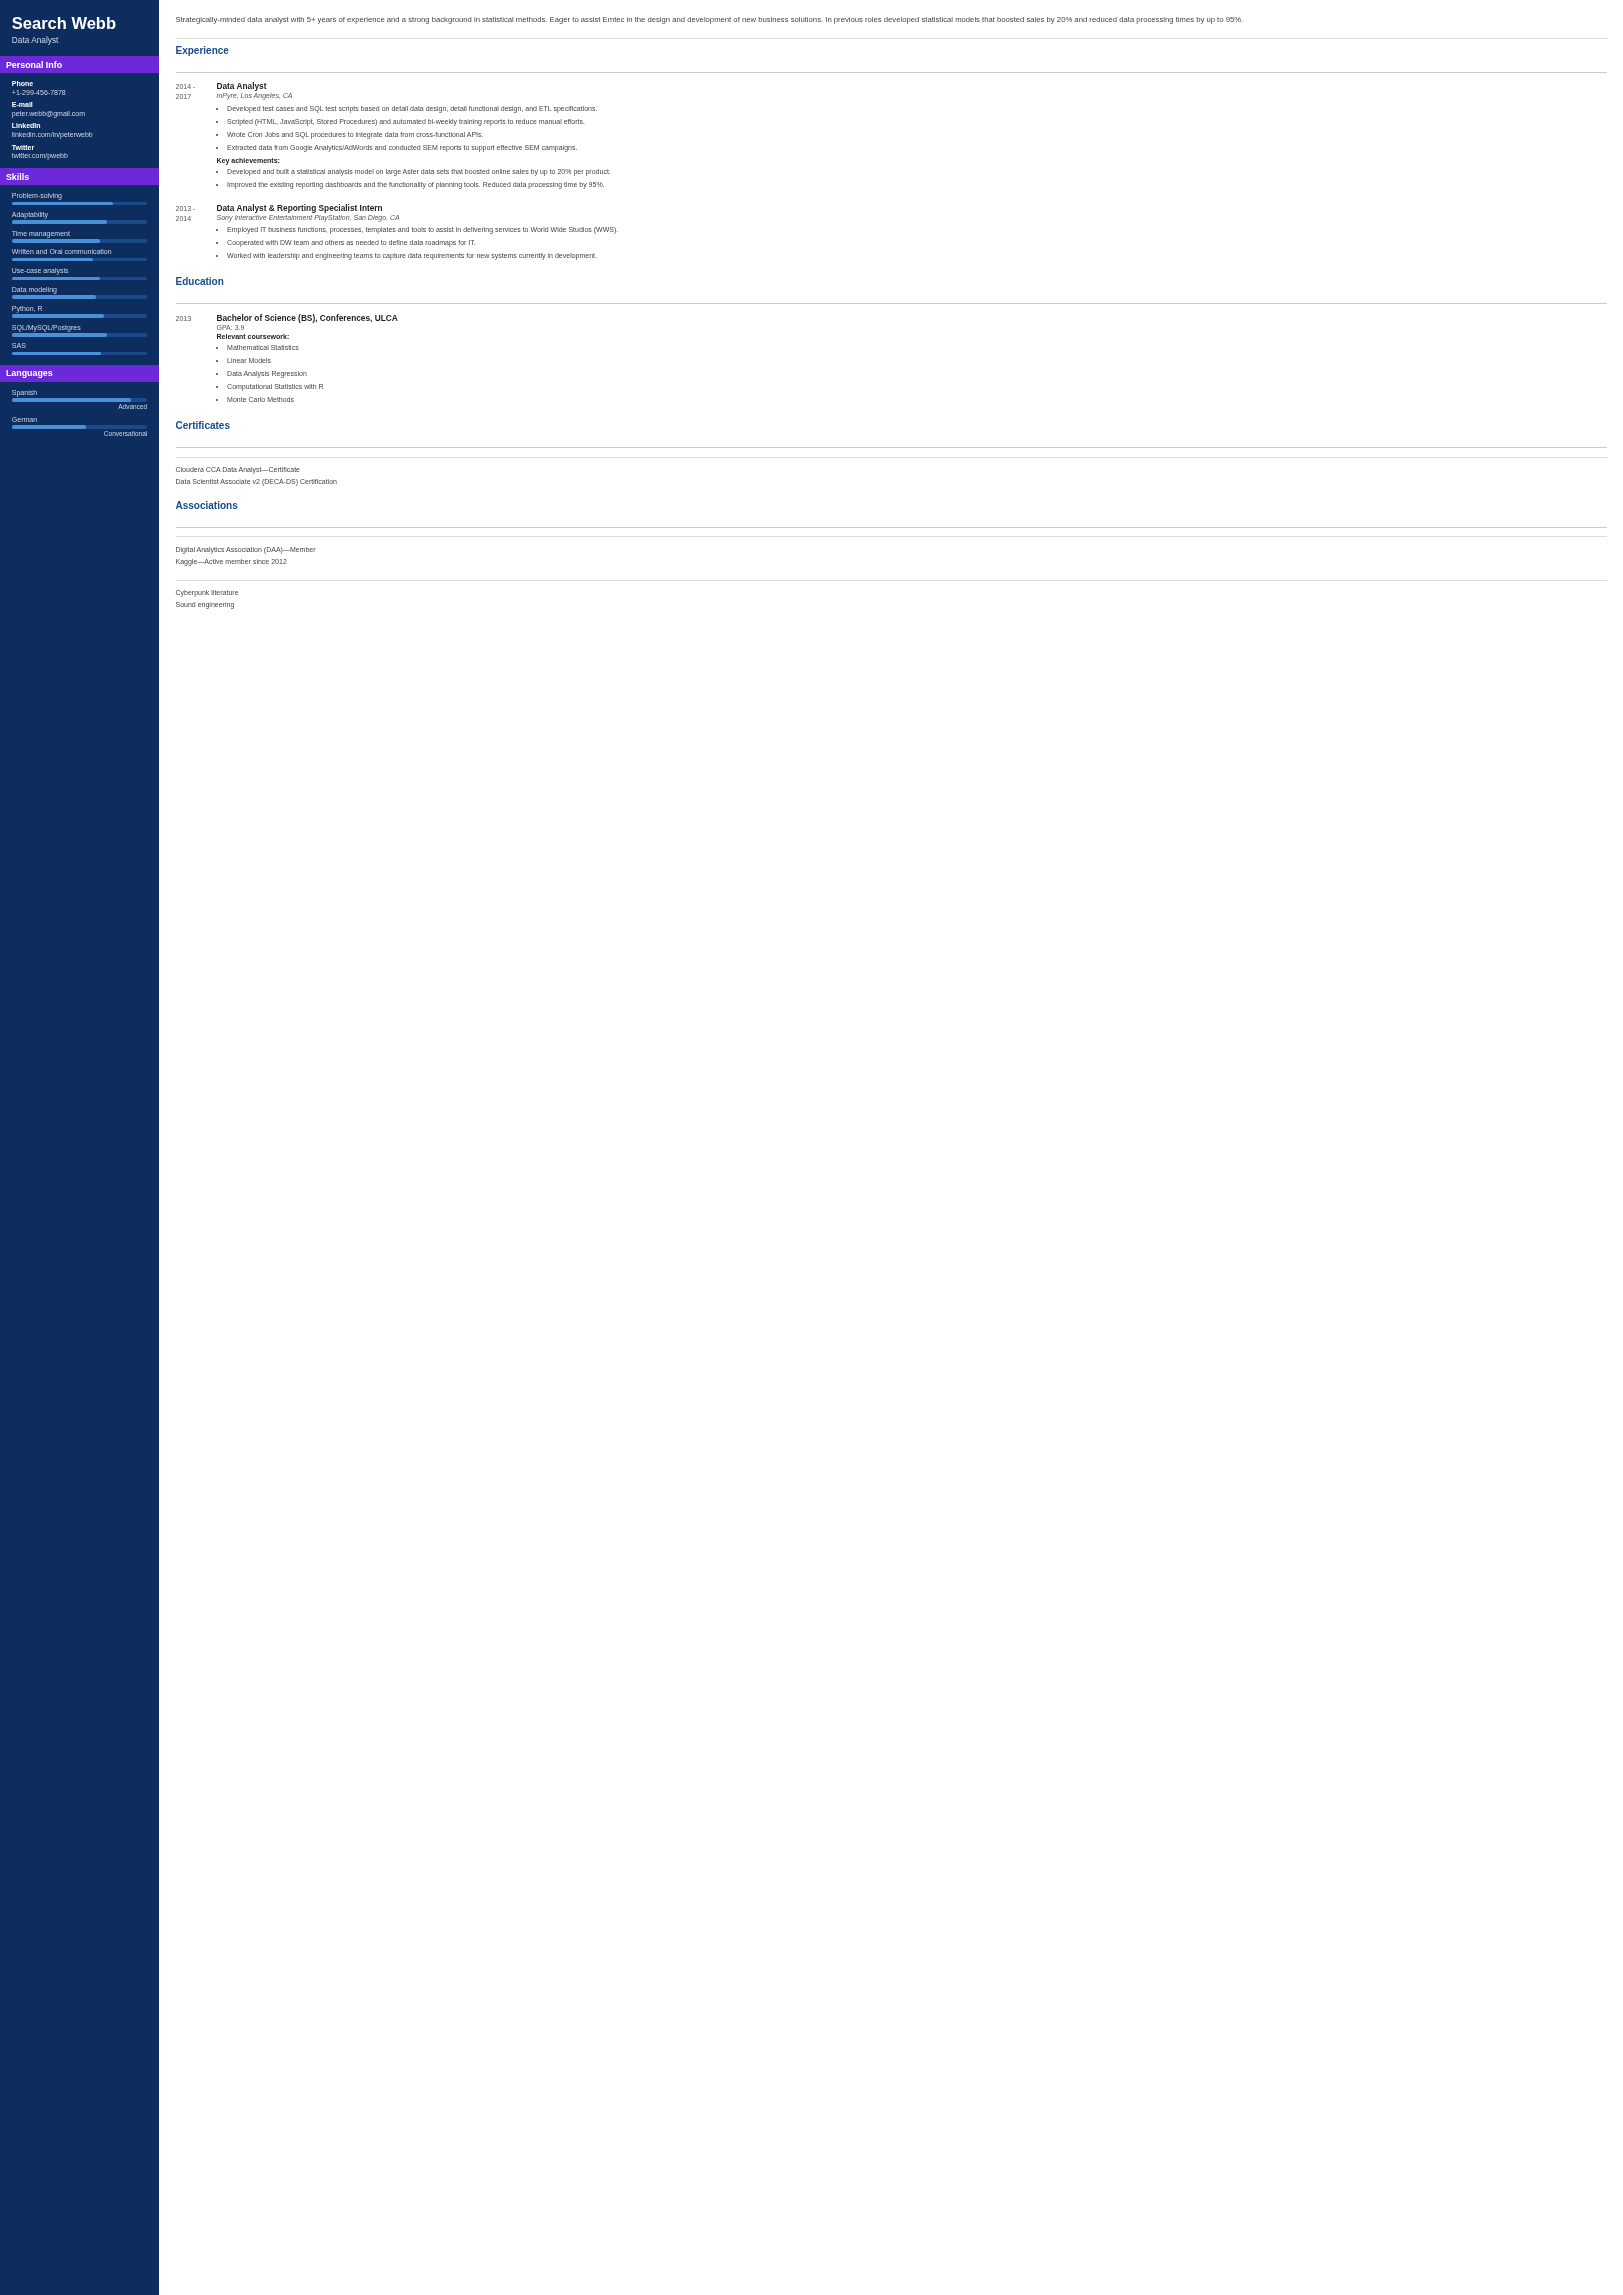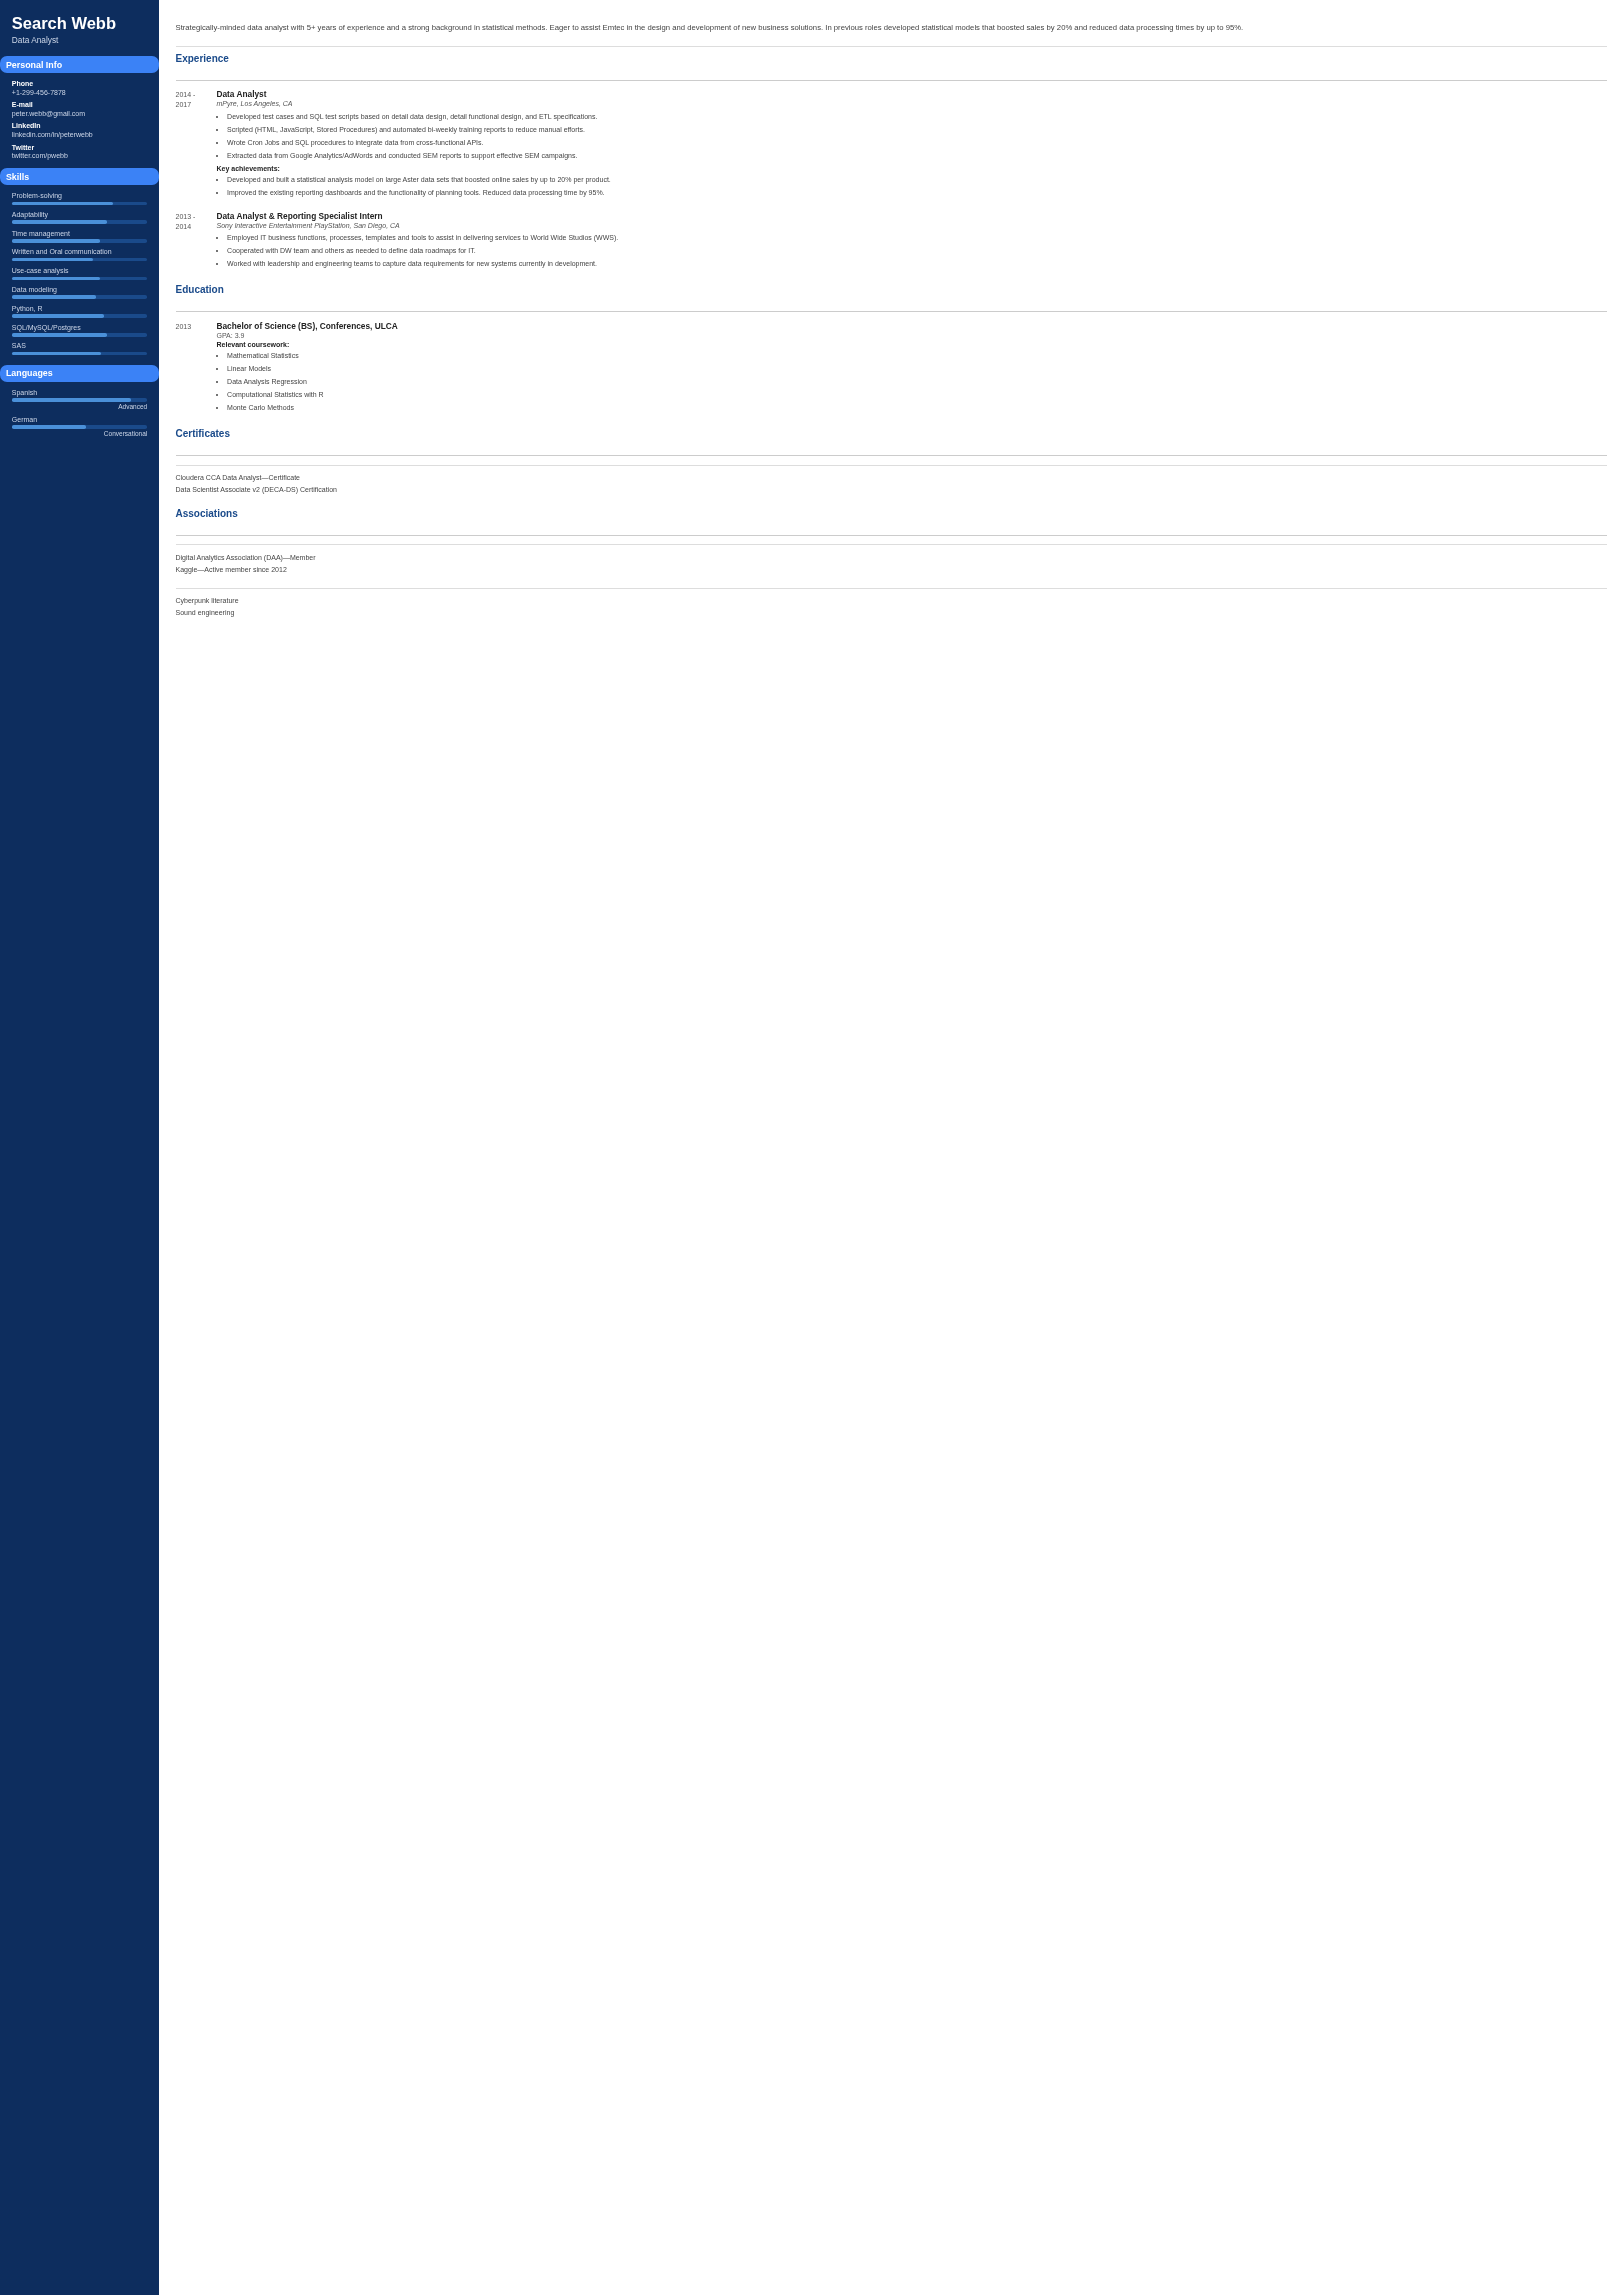--- a/index.html
+++ b/index.html
@@ -32,24 +32,23 @@
     .sidebar-title {
       font-size: 8.3px;
       color: #ccd6e8;
       margin-bottom: 11.8px;
     }
 
     .sidebar-section-title {
       font-size: 8.9px;
       font-weight: 700;
       color: #fff;
-      background-color: #3b82f6;
+      background-color: #6d28d9;
       padding: 3.5px 5.9px;
       margin: 9.4px -11.8px 7px -11.8px;
-      border-radius: 7px;
     }
 
     .contact-label {
       font-weight: 700;
       font-size: 7px;
       color: #fff;
       margin-top: 5.9px;
       margin-bottom: 1.2px;
     }
 
@@ -95,21 +94,20 @@
       color: #ccd6e8;
       text-align: right;
       margin-top: 1.2px;
     }
 
     
     .main {
       flex: 1;
       padding: 14px 16.5px;
       background: #fff;
-      margin-top: 8px;
     }
 
     .summary {
       font-size: 7.7px;
       color: #444;
       line-height: 1.6;
       margin-bottom: 11.8px;
       text-align: justify;
     }
 

